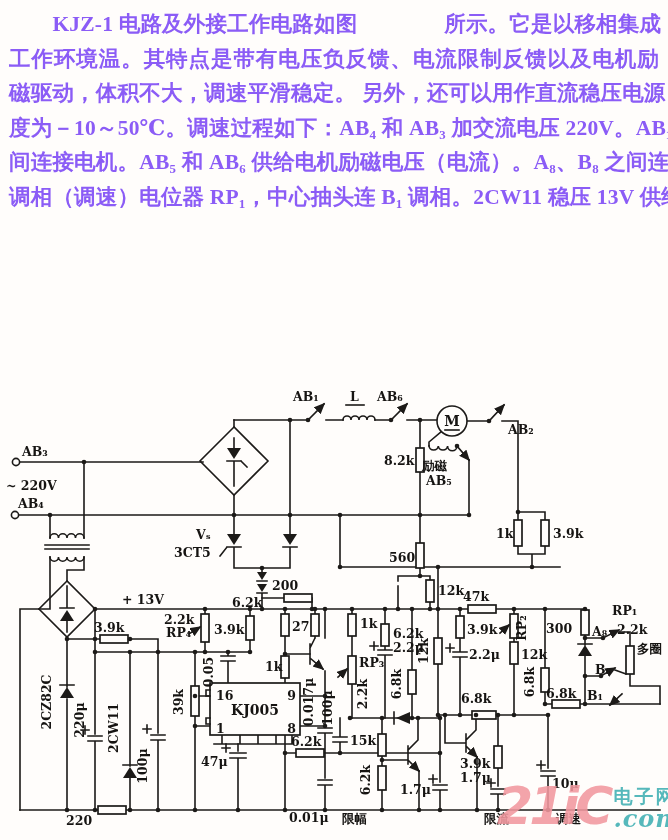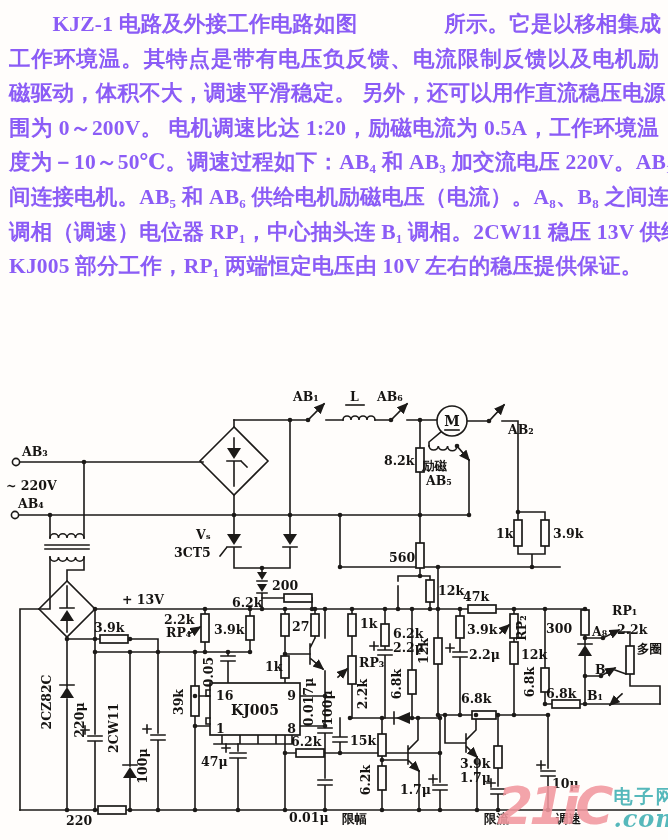--- a/index.html
+++ b/index.html
@@ -29,25 +29,23 @@
 </style>
 </head>
 <body>
 
 <div id="page">
 
   <div id="article">
     <div class="tline">　　KJZ-1 电路及外接工作电路如图　　　　所示。它是以移相集成</div>
     <div class="tline">工作环境温。其特点是带有电压负反馈、电流限制反馈以及电机励</div>
     <div class="tline">磁驱动，体积不大，调速平滑稳定。 另外，还可以用作直流稳压电源，</div>
-    <div class="tline">围为 0～200V。 电机调速比达 1:20，励磁电流为 0.5A，工作环境温</div>
     <div class="tline">度为－10～50℃。调速过程如下：AB₄ 和 AB₃ 加交流电压 220V。AB₁</div>
     <div class="tline">间连接电机。AB₅ 和 AB₆ 供给电机励磁电压（电流）。A₈、B₈ 之间连接</div>
     <div class="tline">调相（调速）电位器 RP₁，中心抽头连 B₁ 调相。2CW11 稳压 13V 供给</div>
-    <div class="tline last">KJ005 部分工作，RP₁ 两端恒定电压由 10V 左右的稳压提供保证。</div>
   </div>
 
   <div id="schematic">
   <svg width="668" height="452" viewBox="0 0 668 452">
     <defs>
       <marker id="arr" markerWidth="8" markerHeight="8" refX="6" refY="3" orient="auto">
         <path d="M0,0 L7,3 L0,6 Z" fill="#1c1a18"></path>
       </marker>
     </defs>
 

